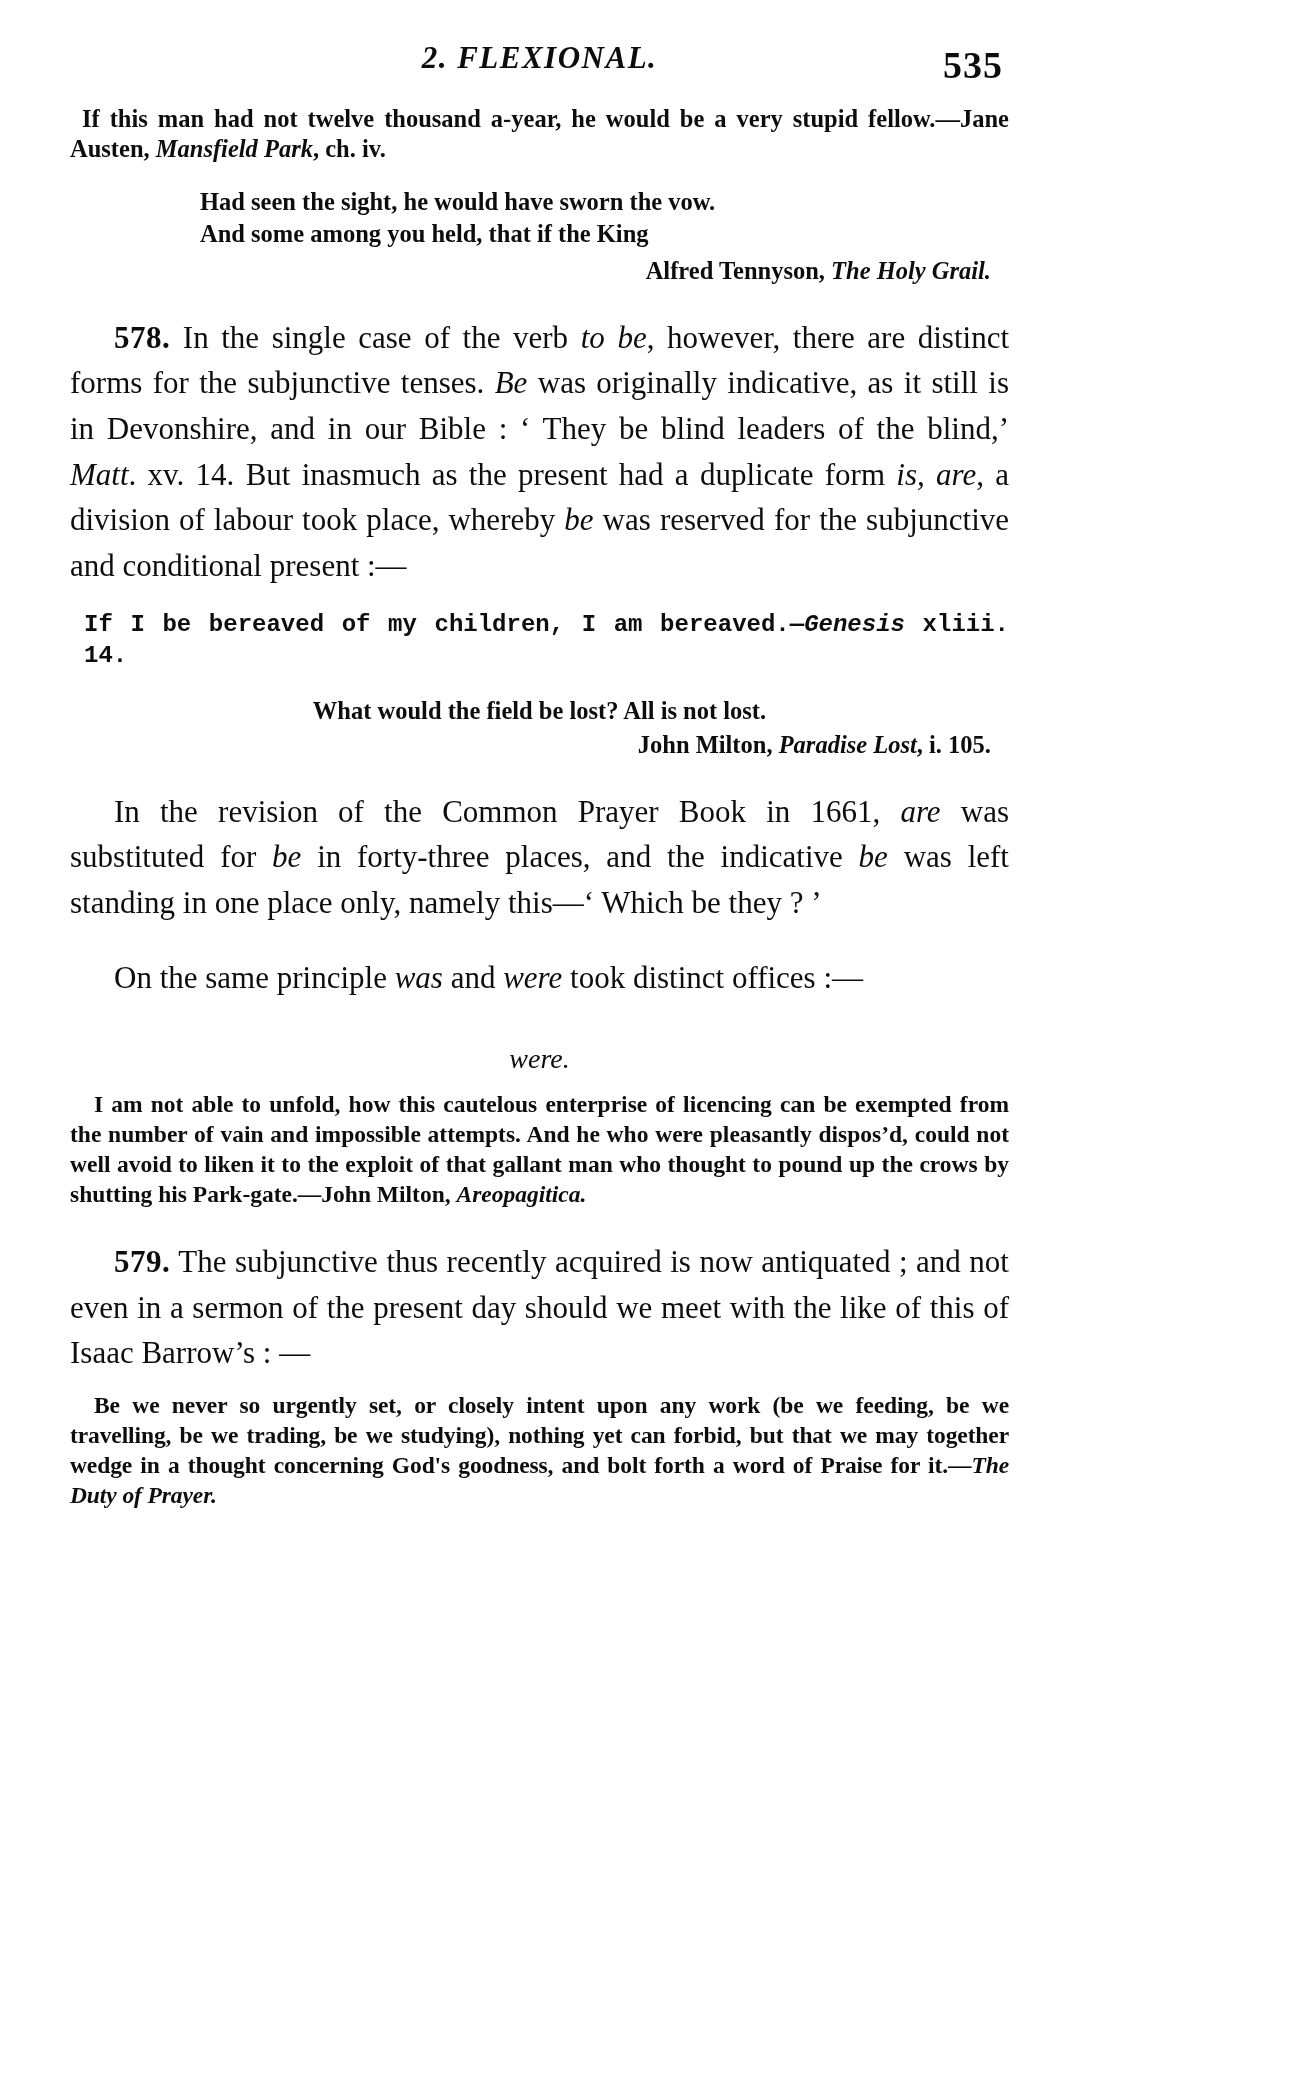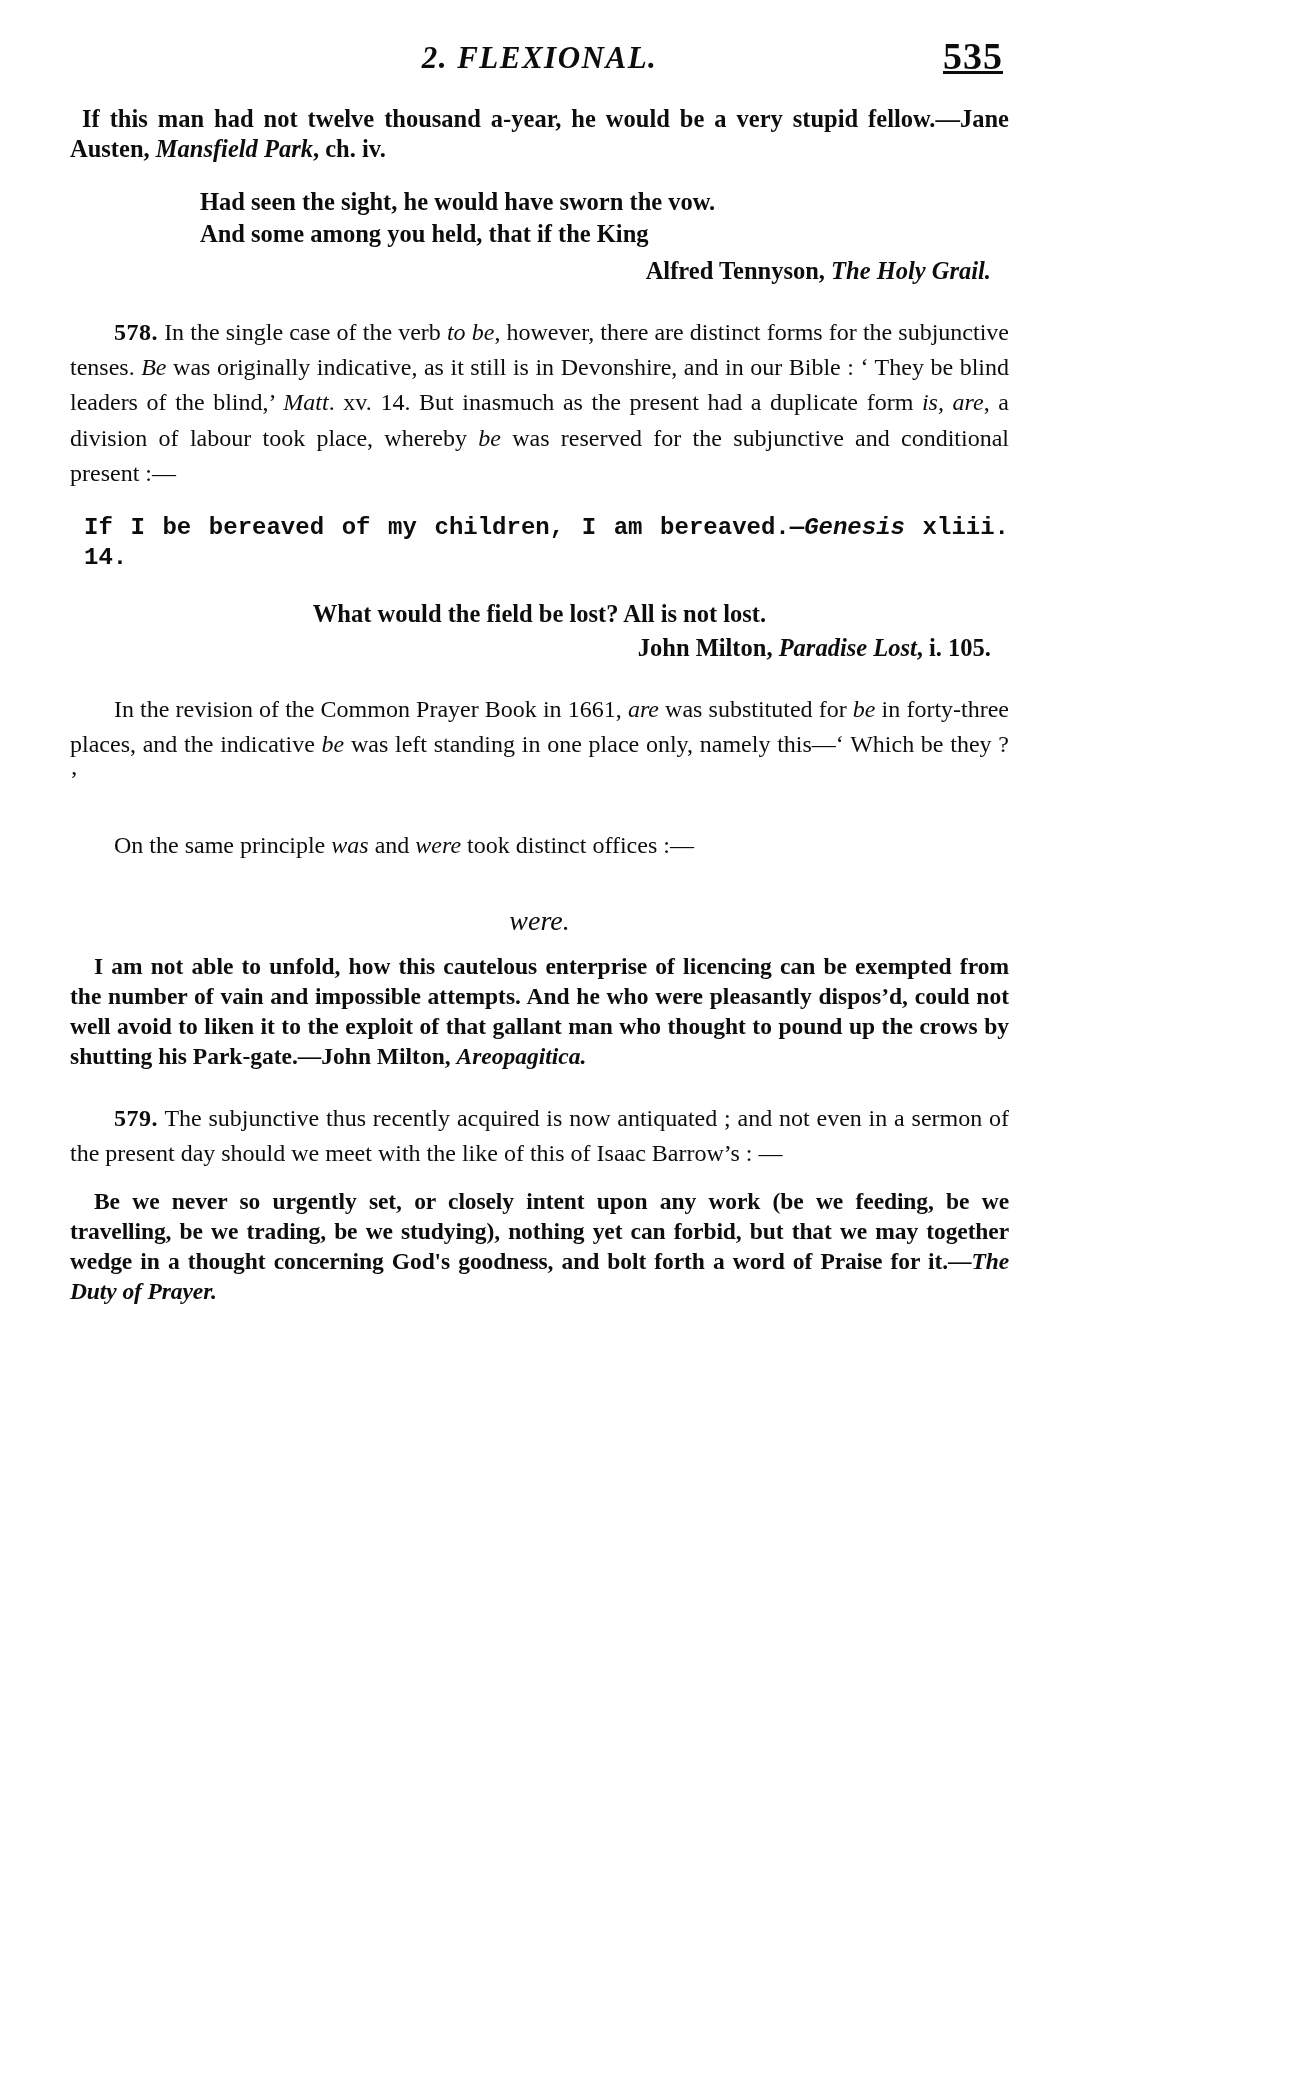--- a/index.html
+++ b/index.html
@@ -32,25 +32,24 @@
     top: 10px;
     text-align: center;
     font-style: italic;
     font-weight: bold;
     font-size: 31px;
     letter-spacing: 1.5px;
   }
   .header-pageno {
     position: absolute;
     right: 6px;
-    top: 4px;
+    top: 13px;
     font-weight: bold;
     font-size: 38px;
     letter-spacing: 1px;
-    text-decoration: underline;
   }
   
   .quote {
     font-size: 24.5px;
     line-height: 1.22;
     text-align: justify;
     margin: 0 0 4px 0;
     font-weight: bold;
   }
   .quote.small-indent { text-indent: 12px; }
@@ -62,21 +61,21 @@
   }
   .attrib {
     font-size: 24.5px;
     font-weight: bold;
     text-align: right;
     margin: 6px 0 0 0;
     padding-right: 18px;
   }
   .attrib i { font-style: italic; }
   .body-par {
-    font-size: 24px;
+    font-size: 31px;
     line-height: 1.47;
     text-align: justify;
     margin: 30px 0 0 0;
   }
   .body-par .secno {
     font-weight: bold;
     letter-spacing: 0.5px;
   }
   .indent { text-indent: 44px; }
   .body-par i { font-style: italic; }

